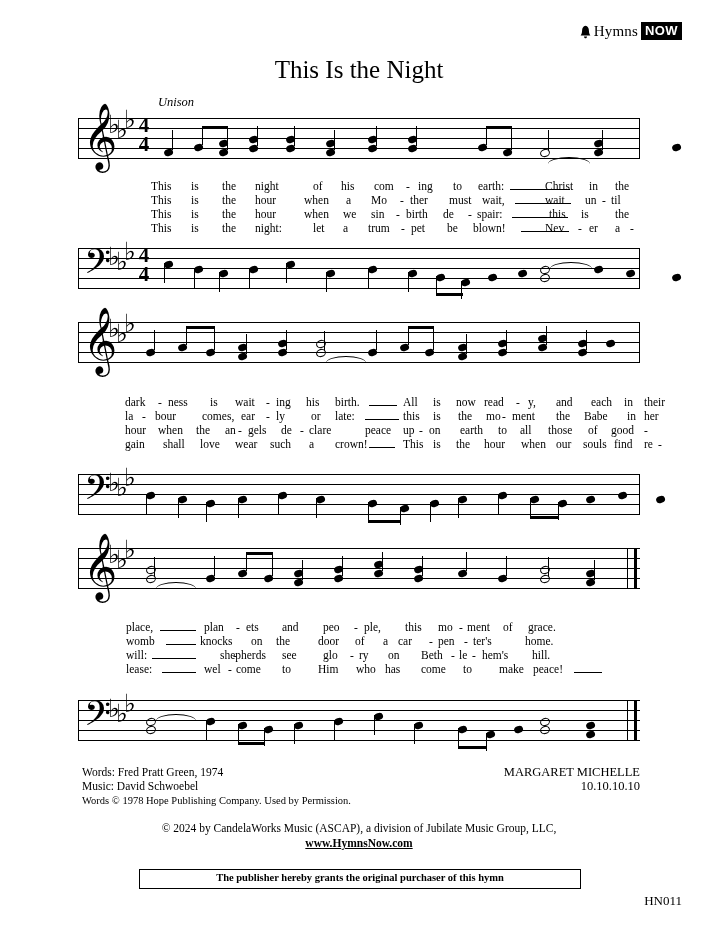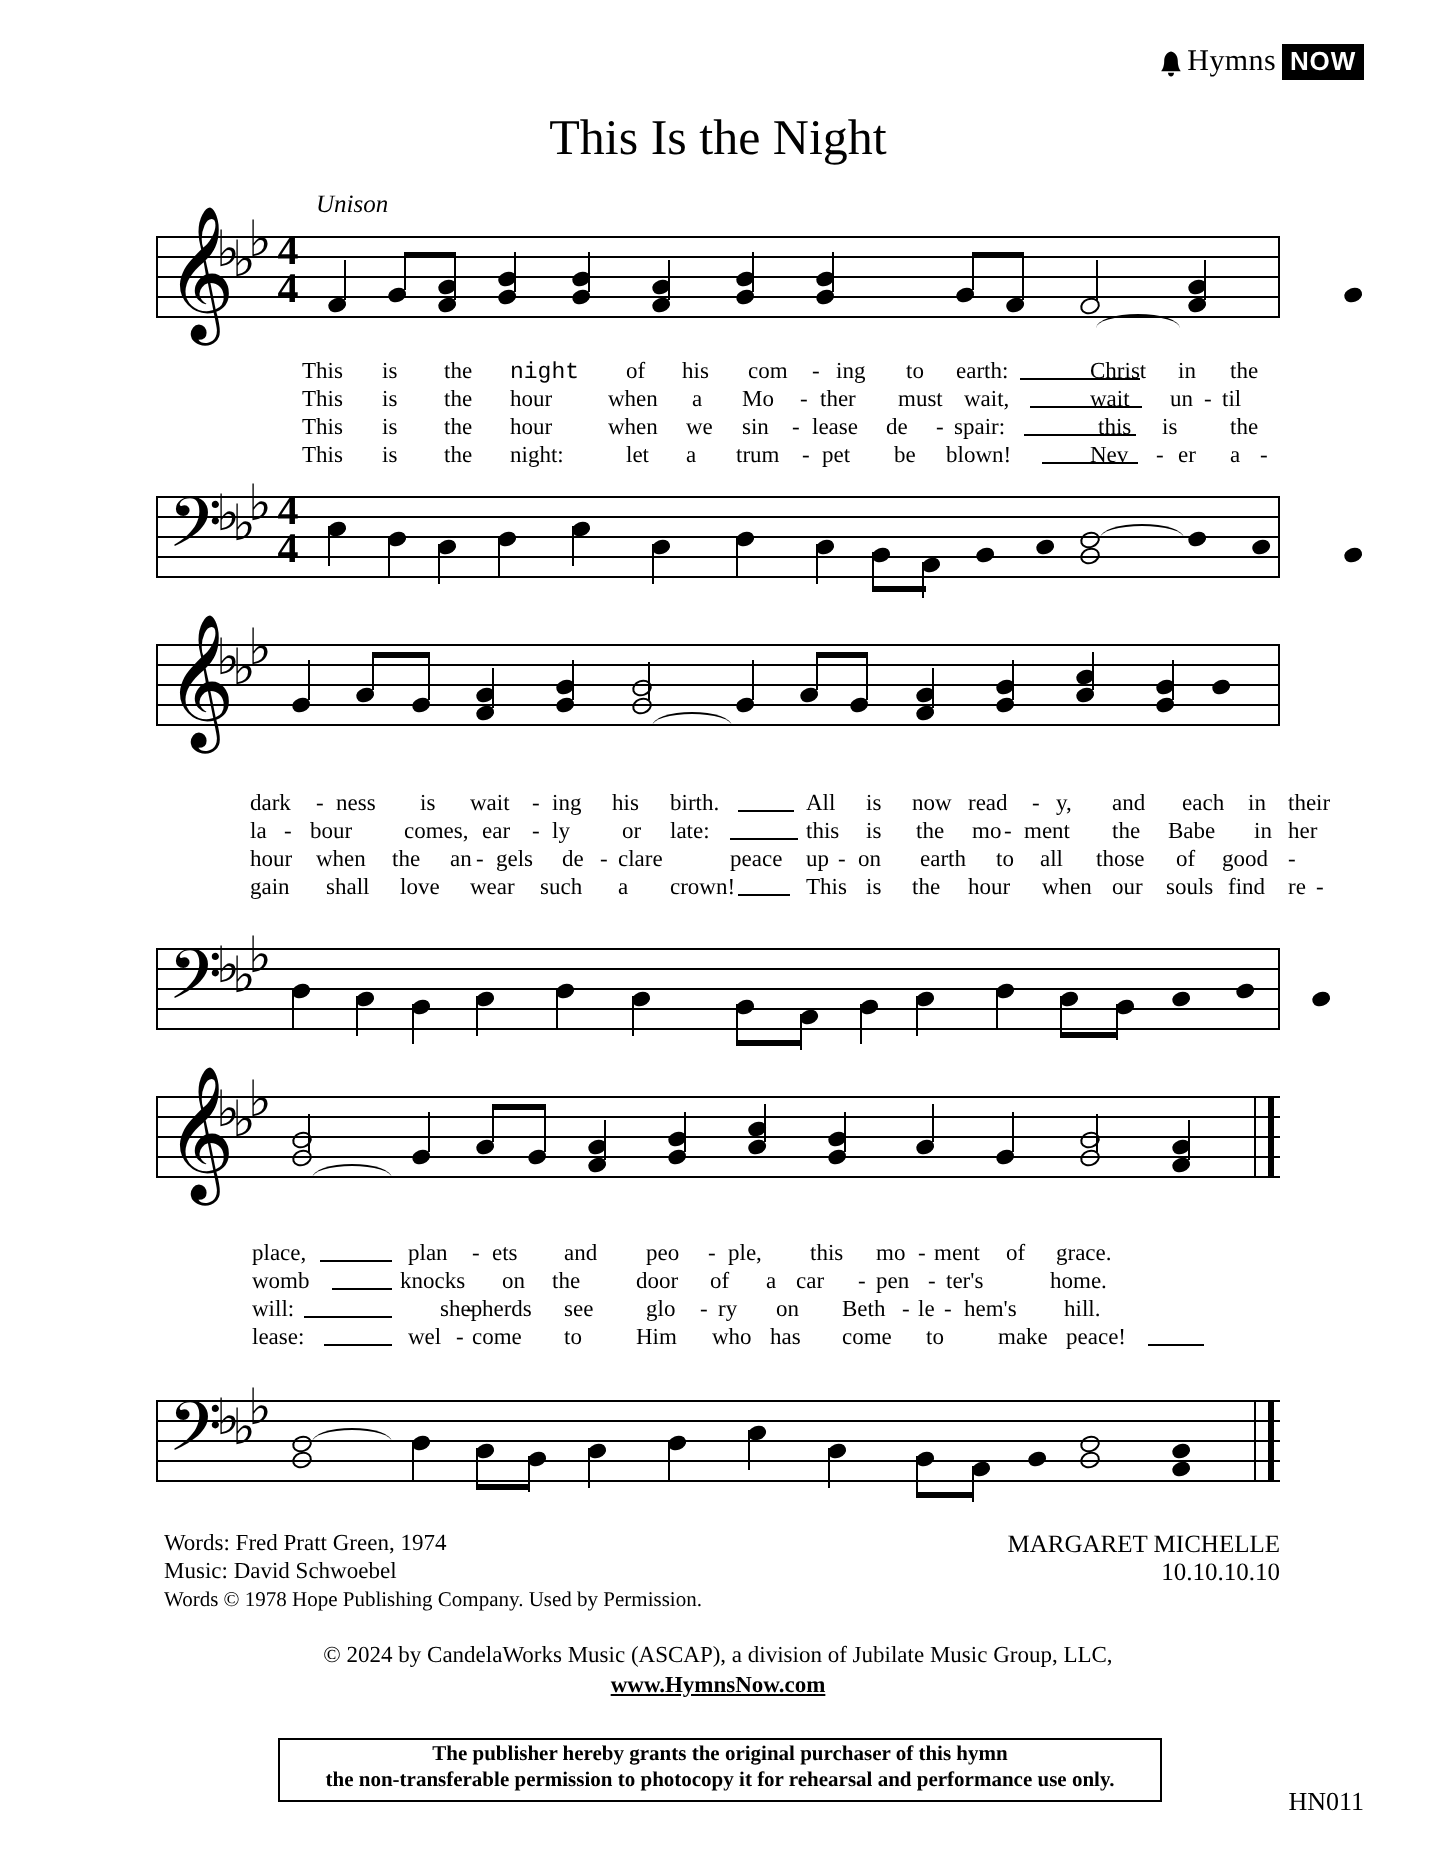--- a/index.html
+++ b/index.html
@@ -366,21 +366,21 @@
     <div class="nh" style="left:548px; top:22px;"></div>
     <div class="nh" style="left:594px; top:26px;"></div>
   </div>
 </div>
 
 <div class="lyrics lyr1">
   <div class="lyric-row">
     <span style="left:73px;">This</span>
     <span style="left:113px;">is</span>
     <span style="left:144px;">the</span>
-    <span style="left:177px;font-family:Liberation Mono, monospace;">night</span>
+    <span style="left:177px;">night</span>
     <span style="left:235px;">of</span>
     <span style="left:263px;">his</span>
     <span style="left:296px;">com</span>
     <span style="left:328px;">-</span>
     <span style="left:340px;">ing</span>
     <span style="left:375px;">to</span>
     <span style="left:400px;">earth:</span>
     <span style="left:432px; width:60px; border-bottom:1px solid #000; height:9px;"></span>
     <span style="left:467px;">Christ</span>
     <span style="left:511px;">in</span>
@@ -406,21 +406,21 @@
   </div>
   <div class="lyric-row">
     <span style="left:73px;">This</span>
     <span style="left:113px;">is</span>
     <span style="left:144px;">the</span>
     <span style="left:177px;">hour</span>
     <span style="left:226px;">when</span>
     <span style="left:265px;">we</span>
     <span style="left:293px;">sin</span>
     <span style="left:318px;">-</span>
-    <span style="left:328px;">lease</span>
+    <span style="left:328px;">birth</span>
     <span style="left:365px;">de</span>
     <span style="left:390px;">-</span>
     <span style="left:399px;">spair:</span>
     <span style="left:434px; width:56px; border-bottom:1px solid #000; height:9px;"></span>
     <span style="left:471px;">this</span>
     <span style="left:503px;">is</span>
     <span style="left:537px;">the</span>
   </div>
   <div class="lyric-row">
     <span style="left:73px;">This</span>
@@ -807,16 +807,15 @@
 </div>
 <div class="credits-perm">Words © 1978 Hope Publishing Company.  Used by Permission.</div>
 
 <div class="copyright">
   <div>© 2024 by CandelaWorks Music (ASCAP), a division of Jubilate Music Group, LLC,</div>
   <div><a class="website" href="#" style="color:#000;">www.HymnsNow.com</a></div>
 </div>
 
 <div class="permbox">
   <div>The publisher hereby grants the original purchaser of this hymn</div>
-  <div>the non-transferable permission to photocopy it for rehearsal and performance use only.</div>
 </div>
 
 <div class="hn-number">HN011</div>
 
 </body></html>

